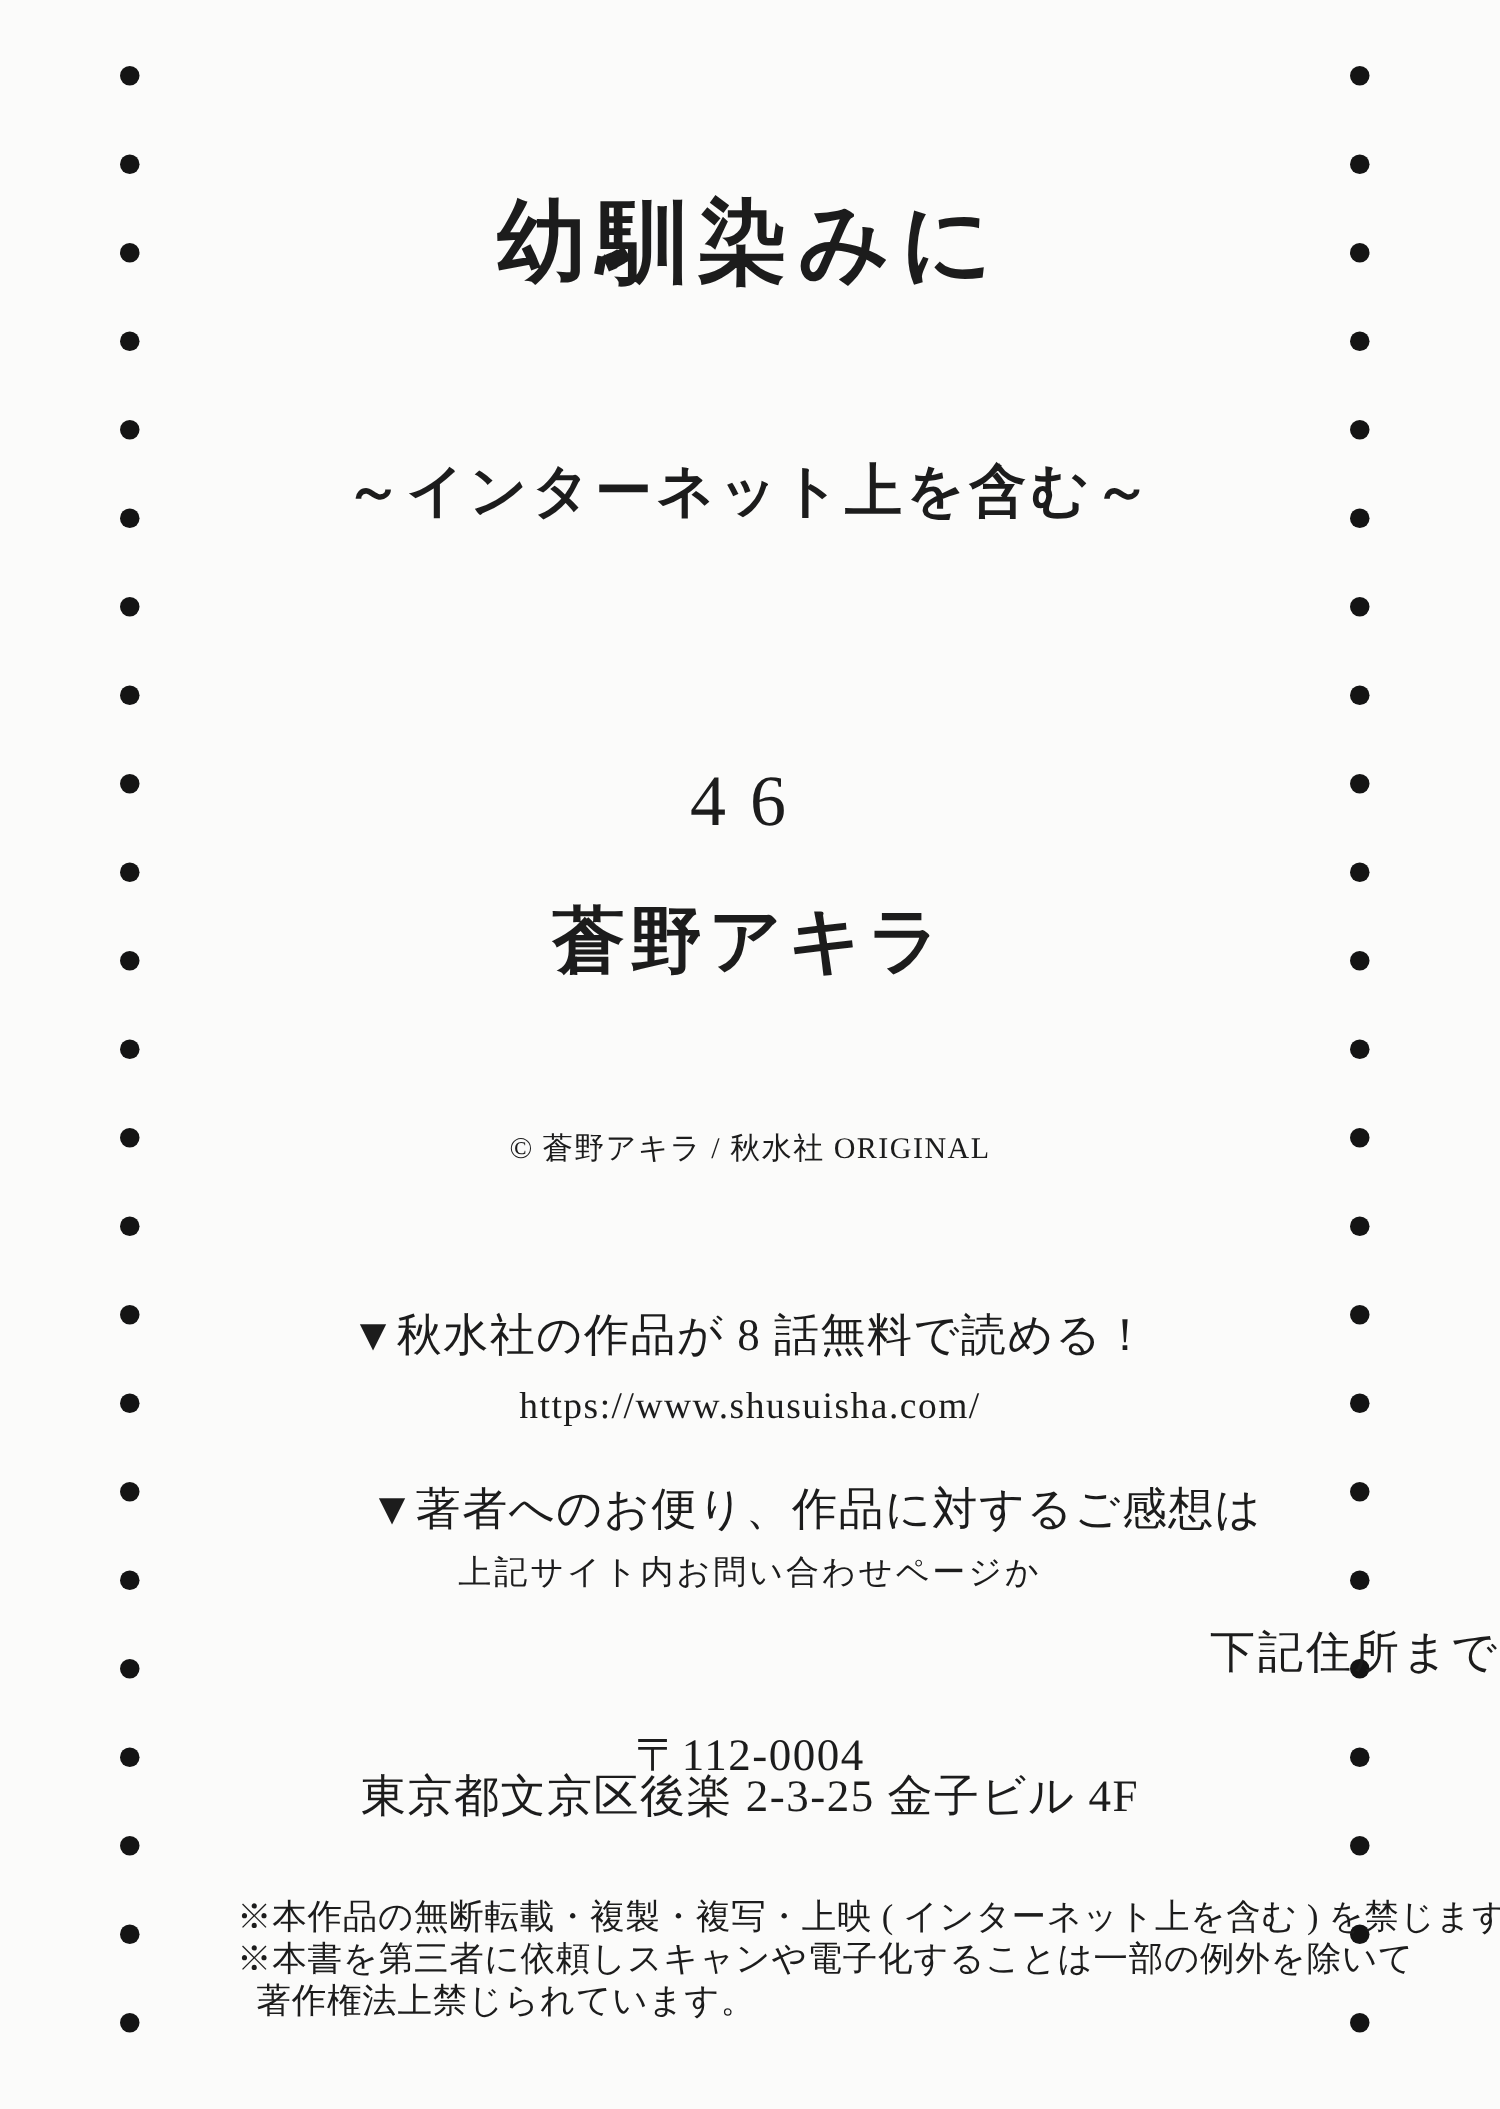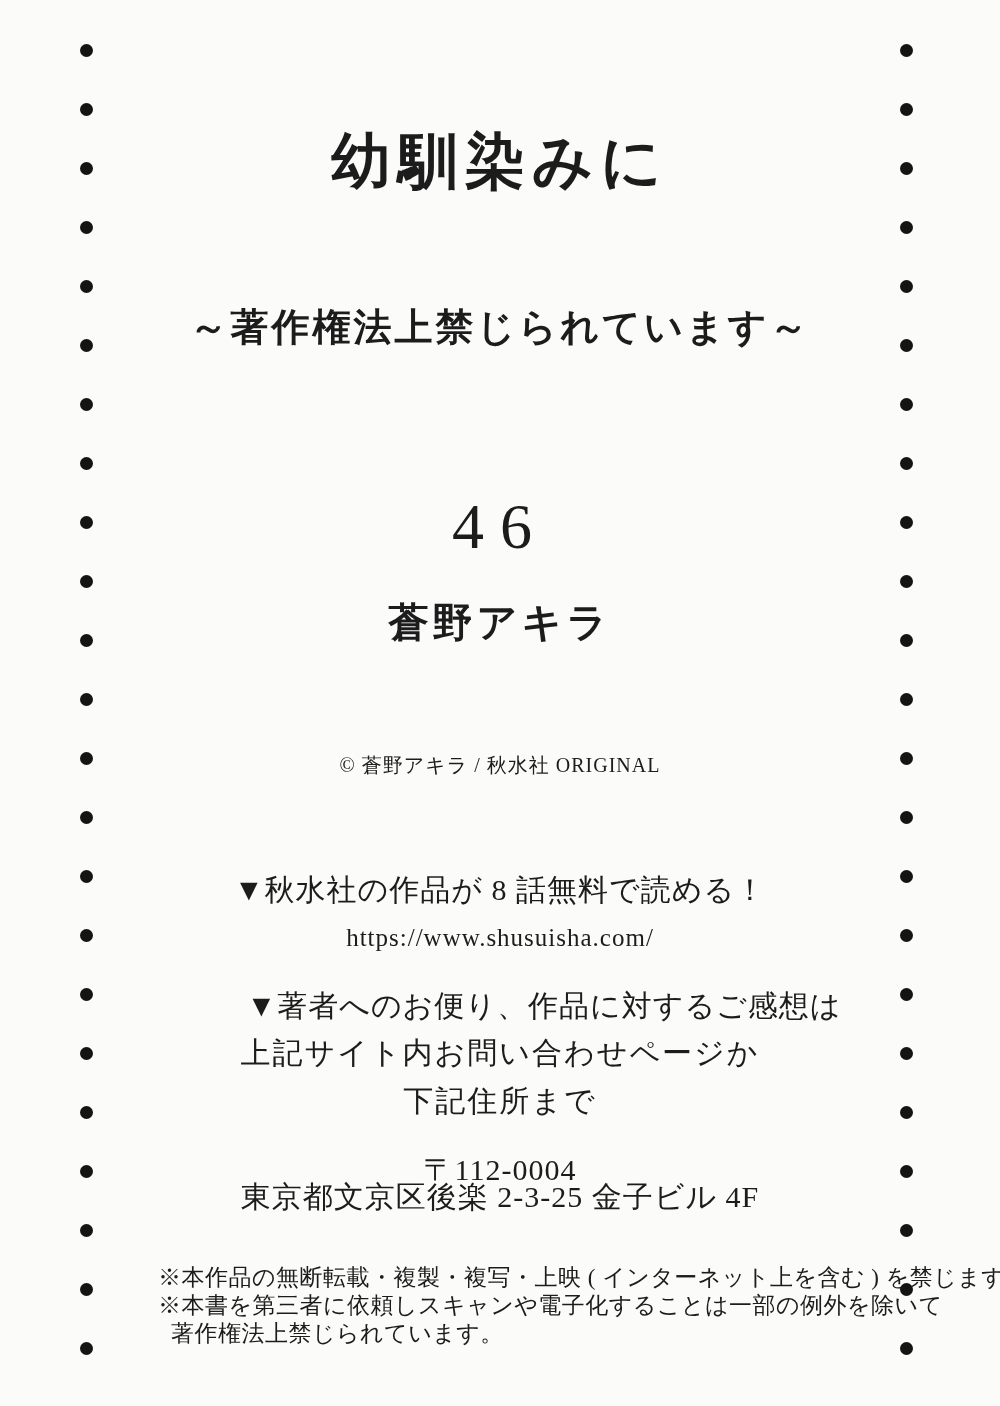--- a/index.html
+++ b/index.html
@@ -53,48 +53,48 @@
     font-weight: bold;
     letter-spacing: 4px;
   }
   .subtitle {
     top: 302px;
     font-size: 38px;
     font-weight: bold;
     letter-spacing: 3px;
   }
   .volume {
-    top: 490px;
-    font-size: 64px;
+    top: 507px;
+    font-size: 48px;
     letter-spacing: 16px;
   }
   .author {
     top: 595px;
-    font-size: 40px;
+    font-size: 48px;
     font-weight: bold;
     letter-spacing: 4px;
   }
   .copyright {
     top: 752px;
     font-size: 20px;
     letter-spacing: 1px;
   }
   .promo-heading {
     top: 870px;
     font-size: 30px;
     letter-spacing: 1px;
   }
   .promo-url {
     top: 924px;
     font-size: 25px;
     letter-spacing: 1px;
   }
   .contact-1 { top: 986px;  font-size: 30px; letter-spacing: 1px; margin-left: 44px; }
-  .contact-2 { top: 1033px; font-size: 30px; letter-spacing: 2px; }
-  .contact-3 { top: 1081px; font-size: 30px; letter-spacing: 2px; }
+  .contact-2 { top: 1033px; font-size: 22px; letter-spacing: 2px; }
+  .contact-3 { top: 1081px; font-size: 30px; letter-spacing: 2px; text-align: right; }
   .postal    { top: 1129px; font-size: 30px; letter-spacing: 1px; margin-top: 21px; }
   .address   { top: 1177px; font-size: 30px; letter-spacing: 1px; }
   
   .legal {
     position: absolute;
     left: 158px;
     top: 1264px;
     width: 720px;
     font-size: 23px;
     line-height: 28px;
@@ -154,21 +154,21 @@
       <div class="dot" style="background: rgb(20, 20, 20);"></div>
       <div class="dot" style="background: rgb(20, 20, 20);"></div>
       <div class="dot" style="background: rgb(20, 20, 20);"></div>
       <div class="dot" style="background: rgb(20, 20, 20);"></div>
       <div class="dot" style="background: rgb(20, 20, 20);"></div>
       <div class="dot" style="background: rgb(20, 20, 20);"></div>
       <div class="dot" style="background: rgb(20, 20, 20);"></div>
     </div>
 
   <div class="line title-1">幼馴染みに</div>
-  <div class="line subtitle">～著作権法上禁じられています～</div>
+  <div class="line subtitle">～インターネット上を含む～</div>
 
   <div class="line volume">46</div>
   <div class="line author">蒼野アキラ</div>
 
   <div class="line copyright">© 蒼野アキラ / 秋水社 ORIGINAL</div>
 
   <div class="line promo-heading">▼秋水社の作品が 8 話無料で読める！</div>
   <div class="line promo-url">https://www.shusuisha.com/</div>
 
   <div class="line contact-1">▼著者へのお便り、作品に対するご感想は</div>

